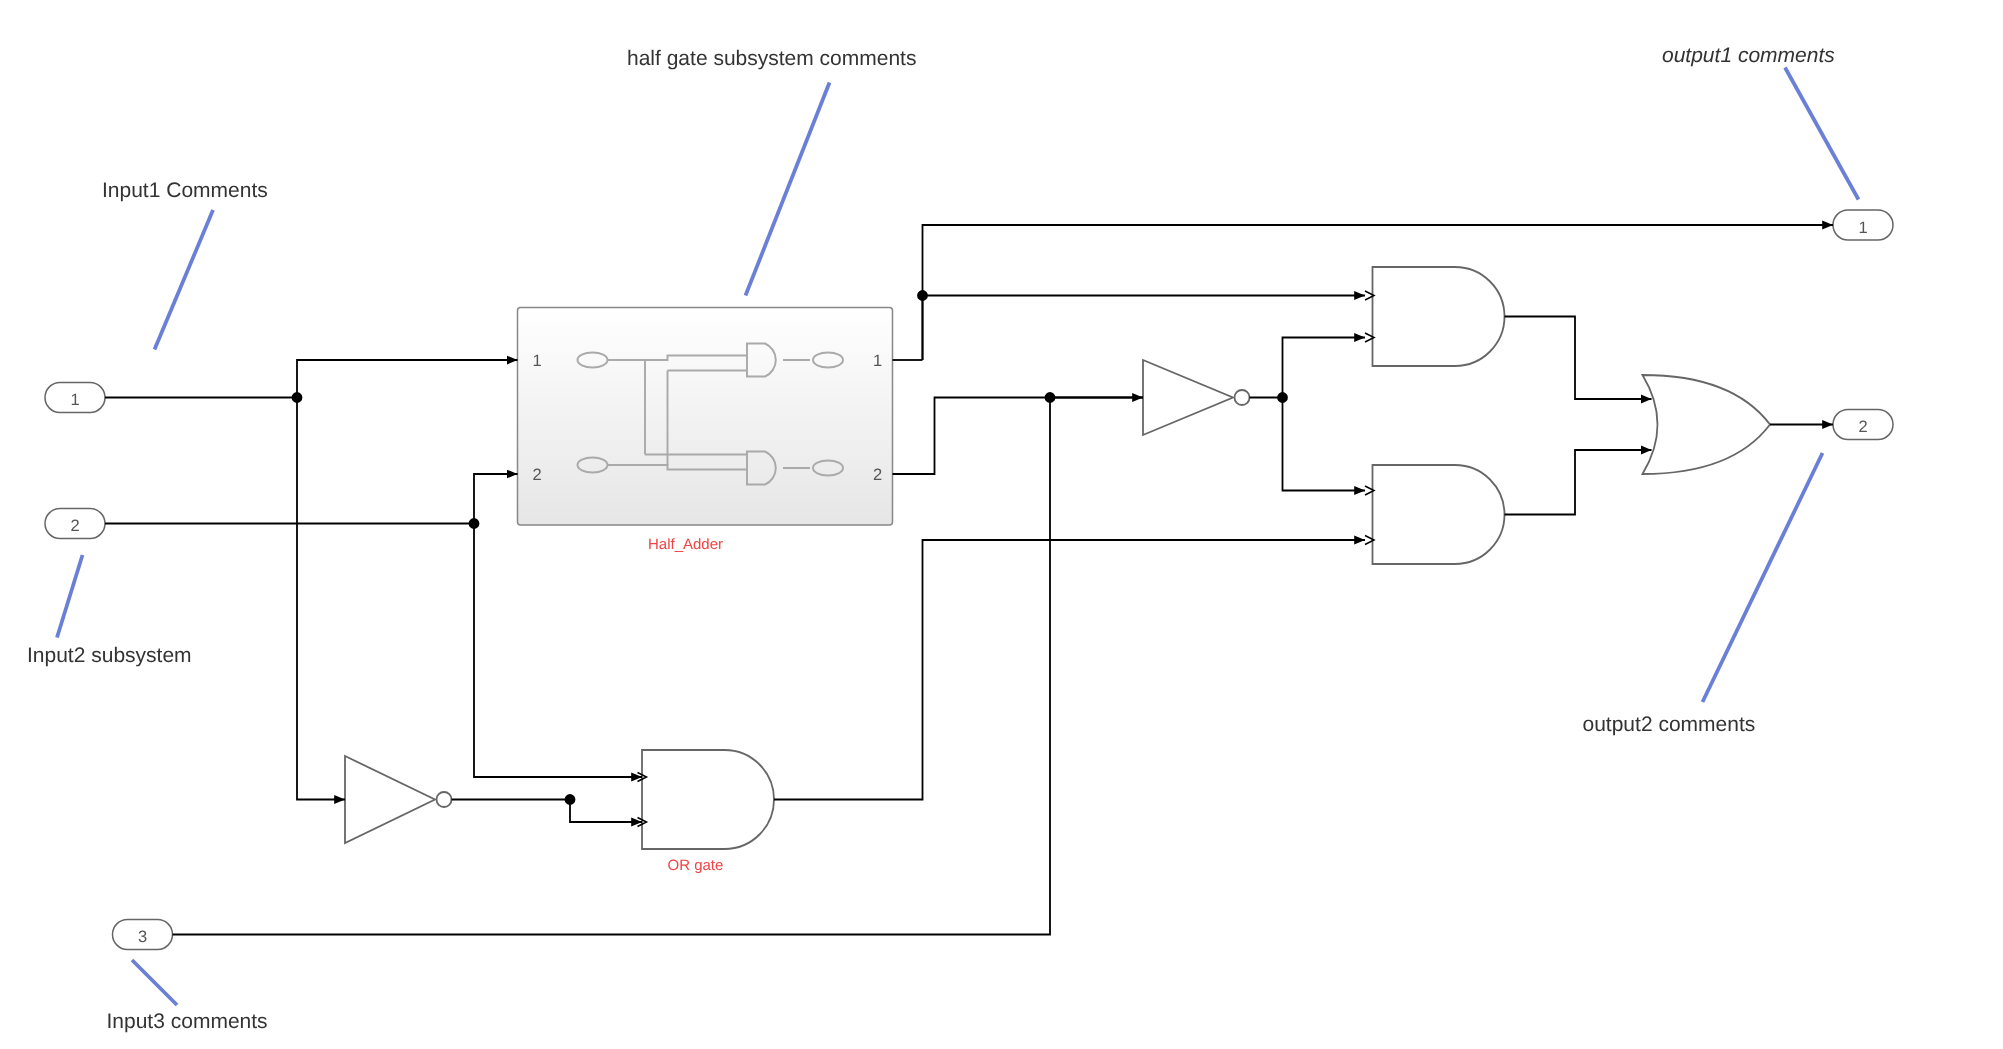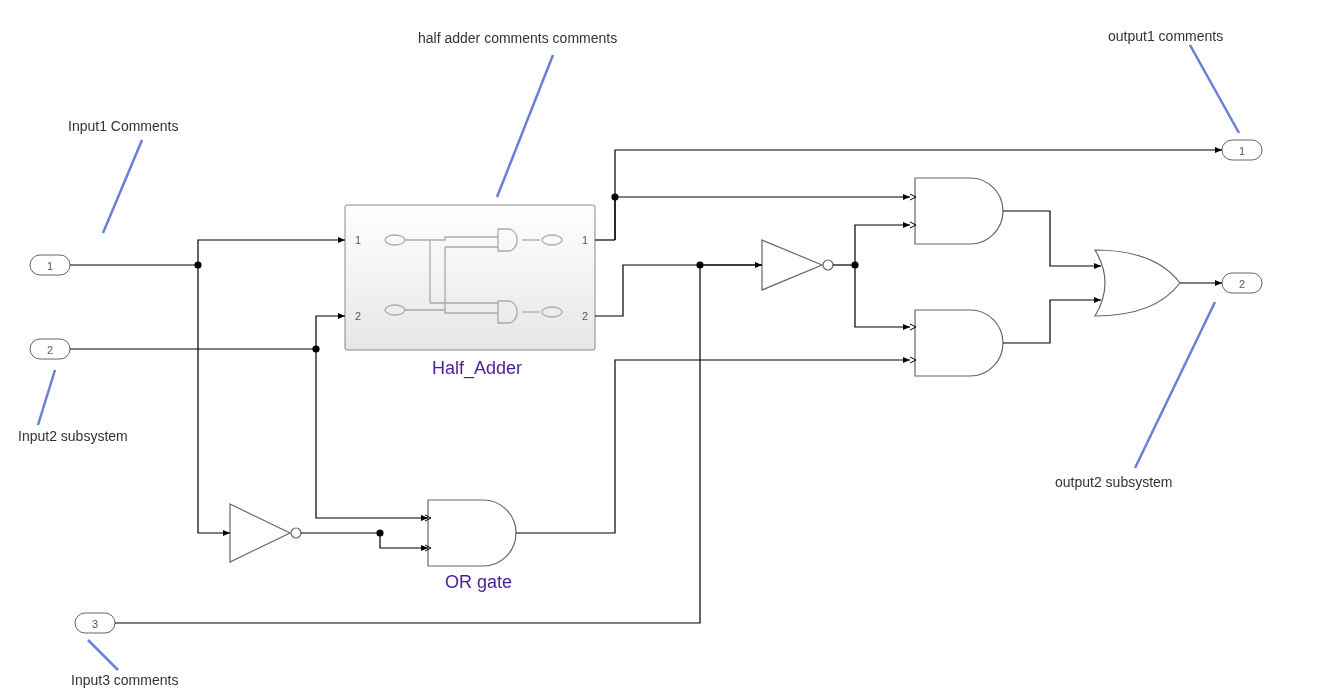--- a/index.html
+++ b/index.html
@@ -12,22 +12,22 @@
   }
   .canvas {
     position: relative;
     width: 1335px;
     height: 699px;
   }
   svg { position: absolute; top: 0; left: 0; }
   .label {
     position: absolute;
     white-space: nowrap;
-    color: #4c1d95;
-    font-size: 18px;
+    color: #ef4444;
+    font-size: 10px;
   }
   .annotation {
     position: absolute;
     white-space: nowrap;
     color: #333;
     font-size: 14px;
   }
   .port-num { font-size: 11px; fill:#555; }
 </style>
 </head>
@@ -184,20 +184,20 @@
     <line x1="88" y1="640" x2="118" y2="670"></line>
     <line x1="497" y1="197" x2="553" y2="55"></line>
     <line x1="1239" y1="133" x2="1190" y2="45"></line>
     <line x1="1215" y1="302" x2="1135" y2="468"></line>
   </g>
 </svg>
 
 <div class="annotation" style="left:68px; top:118px;">Input1 Comments</div>
 <div class="annotation" style="left:18px; top:428px;">Input2 subsystem</div>
 <div class="annotation" style="left:71px; top:672px;">Input3 comments</div>
-<div class="annotation" style="left:418px; top:30px;">half adder comments comments</div>
-<div class="annotation" style="left:1108px; top:28px;">output1 comments</div>
-<div class="annotation" style="left:1055px; top:474px;">output2 subsystem</div>
+<div class="annotation" style="left:418px; top:30px;">half gate subsystem comments</div>
+<div class="annotation" style="left:1108px; top:28px;font-style:italic;">output1 comments</div>
+<div class="annotation" style="left:1055px; top:474px;">output2 comments</div>
 
 <div class="label" style="left:432px; top:358px;">Half_Adder</div>
 <div class="label" style="left:445px; top:572px;">OR gate</div>
 
 </div>
 
 </body></html>

